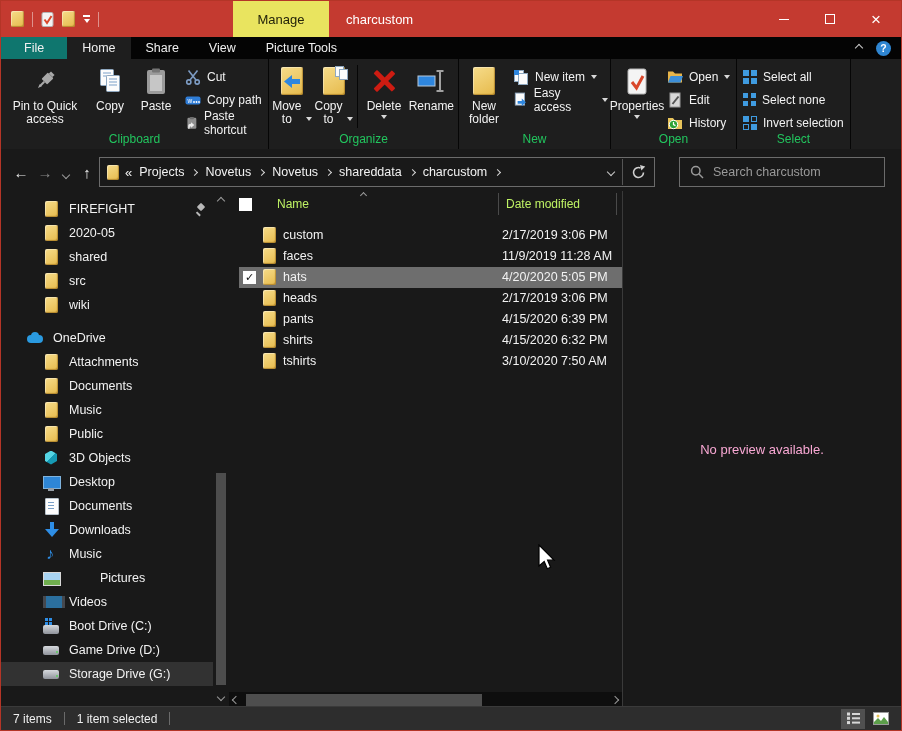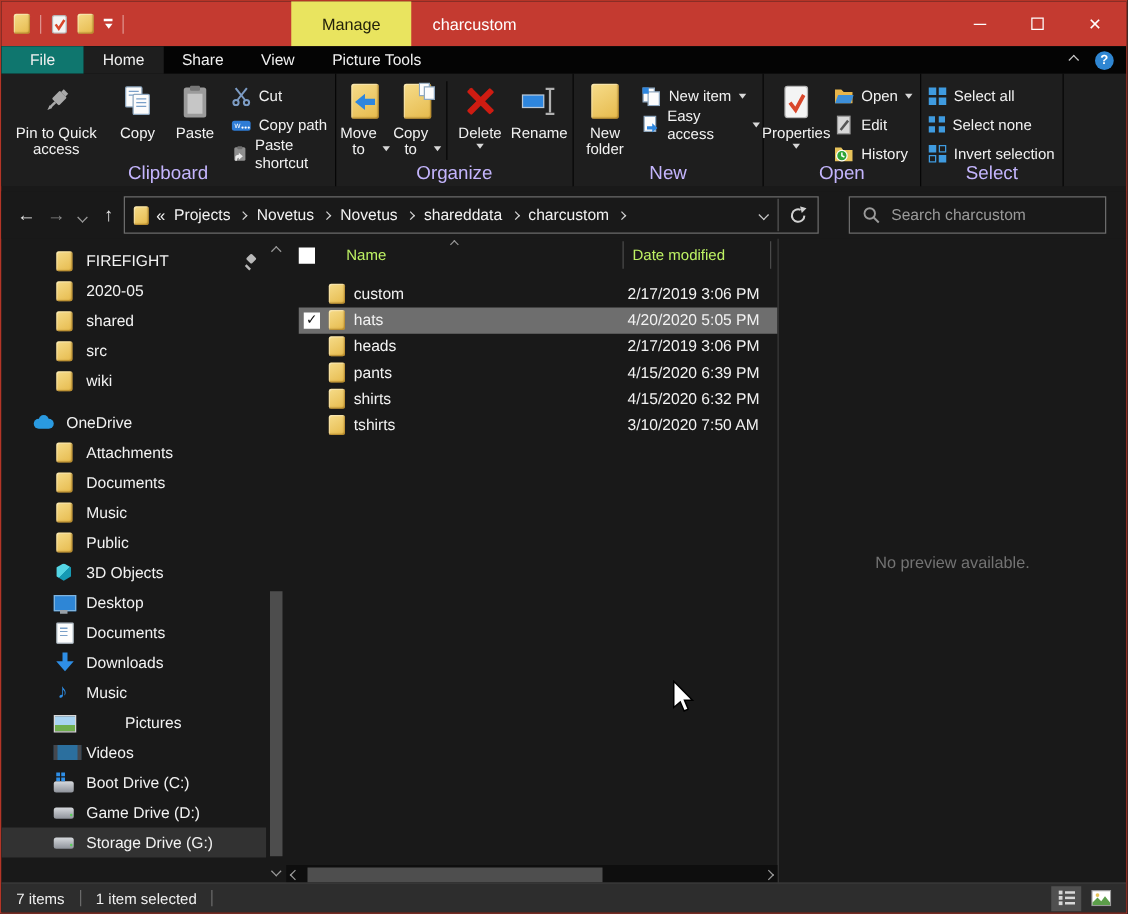--- a/index.html
+++ b/index.html
@@ -38,21 +38,21 @@
 .chev.left{transform:rotate(135deg)}
 .chev.right{transform:rotate(-45deg)}
 .helpq{width:15px;height:15px;border-radius:50%;background:#2f86d2;color:#fff;font-size:10.5px;font-weight:bold;
  display:flex;align-items:center;justify-content:center}
 
 
 .ribbon{position:absolute;top:58px;left:0;right:0;height:90px;background:#1e1e1e;display:flex}
 .rgroup{display:flex;flex-direction:column;border-right:1px solid #060606}
 .g-clip{width:268px}.g-org{width:190px}.g-new{width:152px}.g-open{width:126px}.g-sel{width:114px}
 .rbody{flex:1;display:flex;padding:2px 2px 0}
-.rlabel{height:17px;line-height:14px;text-align:center;color:#c4b5fd;font-size:15px}
+.rlabel{height:17px;line-height:14px;text-align:center;color:#22c55e;font-size:12px}
 .bigbtn{display:flex;flex-direction:column;align-items:center;padding-top:3px;gap:2px}
 .w84{width:84px}.w46{width:46px}.w44{width:44px}.w48{width:48px}.w52{width:52px}
 .bigico{height:34px;display:flex;align-items:center;justify-content:center}
 .biglbl{white-space:pre-line;text-align:center;line-height:13px;color:#f2f2f2;font-size:12px}
 .lblrow{display:flex;align-items:center;gap:4px}
 .smallcol{display:flex;flex-direction:column;flex:1;padding:6px 0 0 6px;gap:4px}
 .smallbtn{display:flex;align-items:center;gap:6px;height:19px;color:#f2f2f2;font-size:12px}
 .ribdiv{width:1px;background:#060606;margin:4px 3px}
 .ovl{position:absolute}
 .bigx{position:relative;width:26px;height:26px}
@@ -147,21 +147,21 @@
 .frow .si{position:absolute;left:22px;top:2px}
 .fname{position:absolute;left:44px;top:3px}
 .fdate{position:absolute;left:263px;top:3px}
 .hscroll{height:16px;flex:none;position:relative;background:#0e0e0e;margin-top:auto}
 .hthumb{position:absolute;left:17px;width:236px;top:2px;bottom:2px;background:#4e4e4e}
 .hscroll .chev{position:absolute;top:5px;border-color:#9a9a9a}
 .hscroll .chev.left{left:4px}
 .hscroll .chev.right{right:4px}
 
 
-.preview{flex:1;display:flex;align-items:center;justify-content:center;color:#737373;font-size:13px}
+.preview{flex:1;display:flex;align-items:center;justify-content:center;color:#f9a8d4;font-size:13px}
 
 
 .statusbar{position:absolute;left:0;right:0;bottom:0;height:24px;background:#2d2d2d;display:flex;align-items:center;color:#f0f0f0;border-top:1px solid #3a3a3a}
 .stext{padding:0 12px}
 .sdiv{width:1px;height:13px;background:#6a6a6a}
 .viewbtns{margin-left:auto;display:flex;gap:4px;margin-right:8px}
 .vb{width:24px;height:20px;display:flex;align-items:center;justify-content:center}
 .vb.active{background:#505050}
 
 
@@ -617,20 +617,26 @@
         <span class="chev up sortcaret"></span>
         <span class="fh-date">Date modified</span>
         <span class="fh-end"></span>
       </div>
       <div class="frows">
           <div class="frow">
 
     <span class="si si-folder"></span>
     <span class="fname">custom</span>
     <span class="fdate">2/17/2019 3:06 PM</span>
+  </div>
+          <div class="frow">
+
+    <span class="si si-folder"></span>
+    <span class="fname">faces</span>
+    <span class="fdate">11/9/2019 11:28 AM</span>
   </div>
           <div class="frow sel">
     <span class="fcheck"></span>
     <span class="si si-folder"></span>
     <span class="fname">hats</span>
     <span class="fdate">4/20/2020 5:05 PM</span>
   </div>
           <div class="frow">
 
     <span class="si si-folder"></span>

